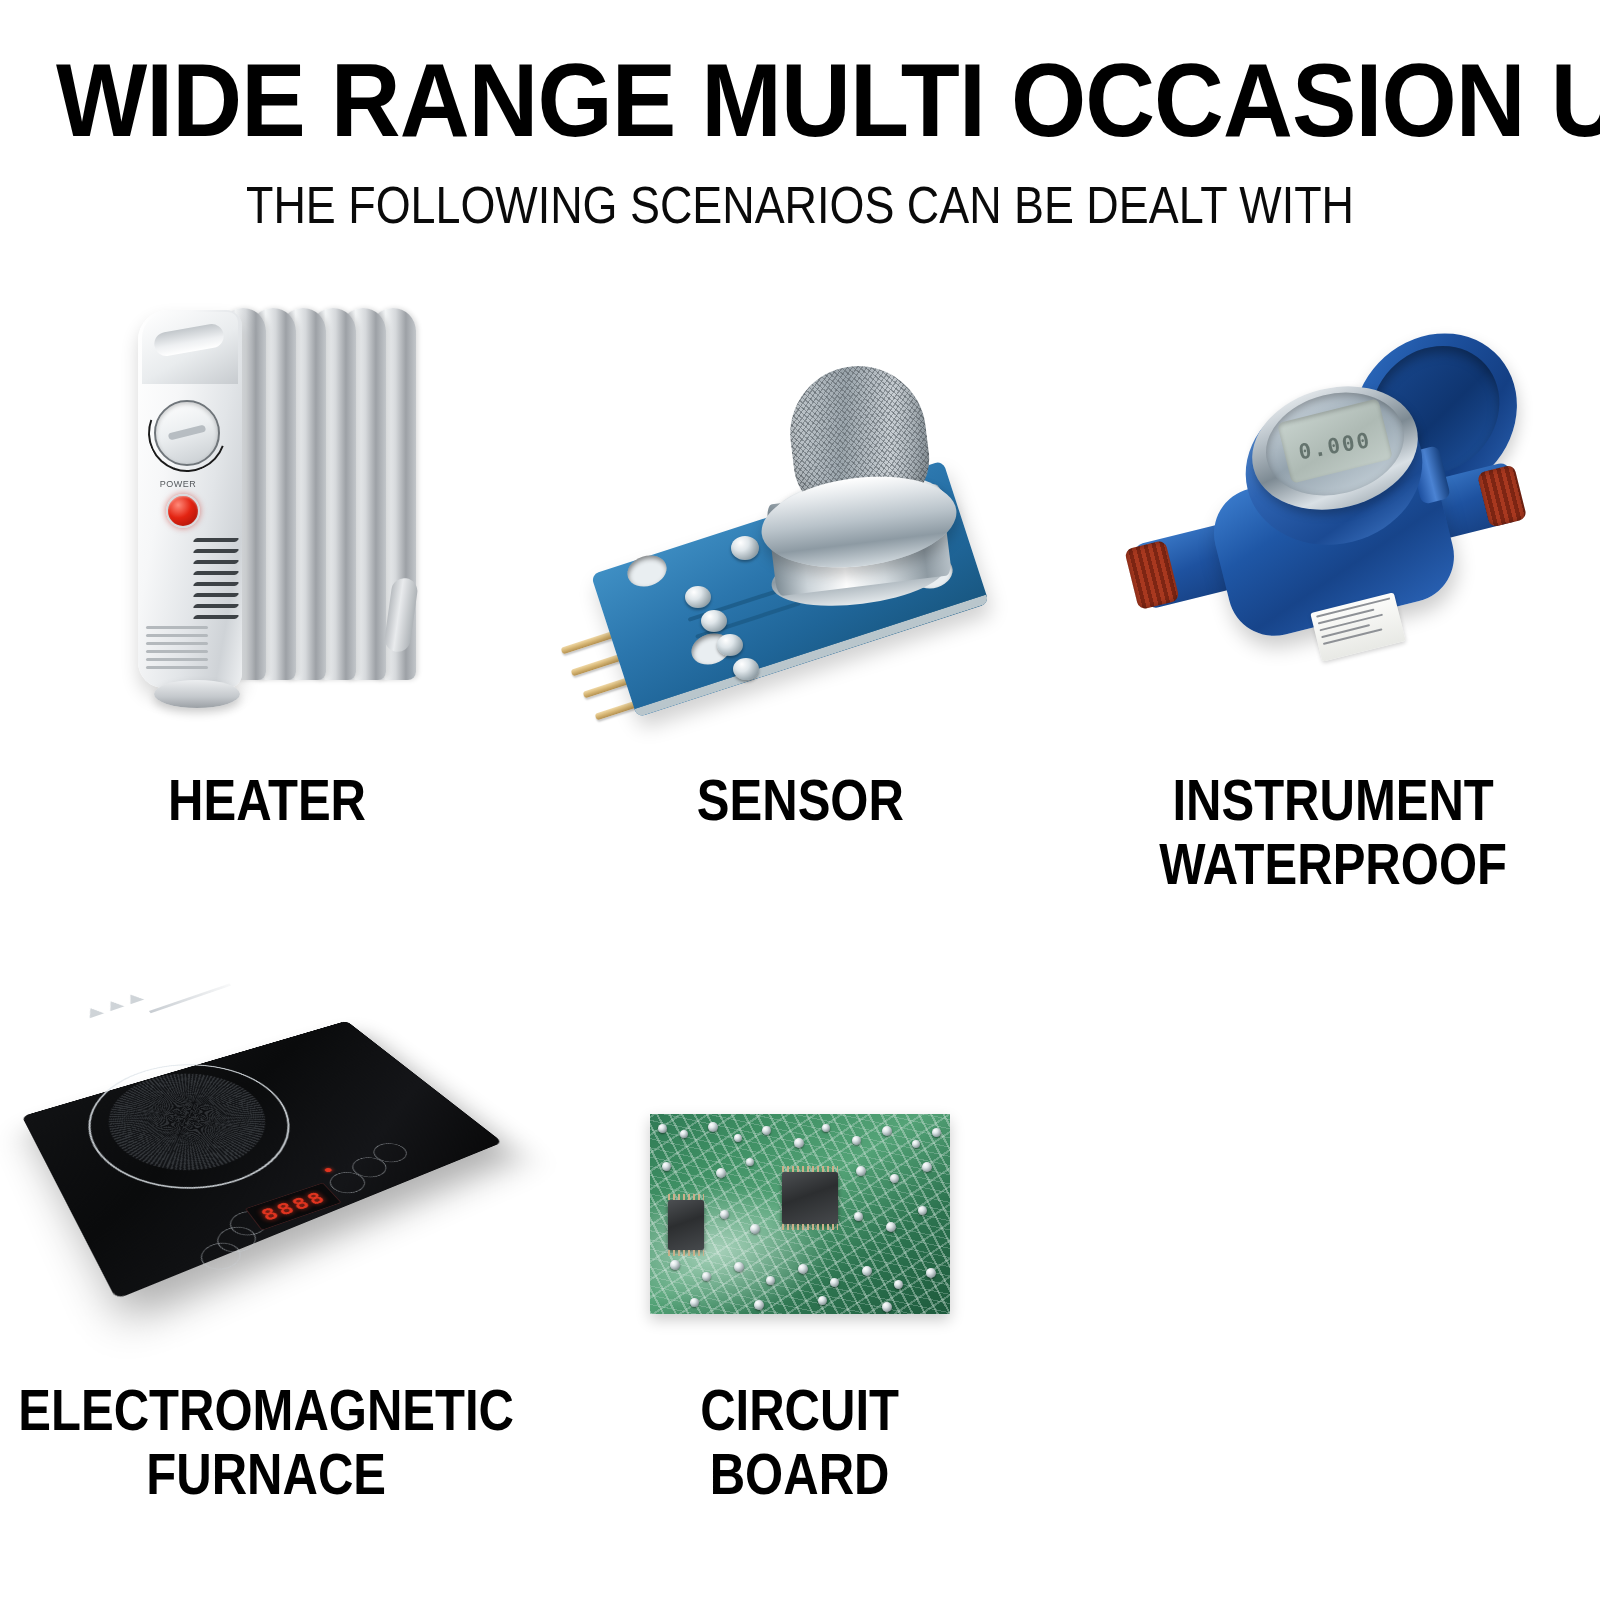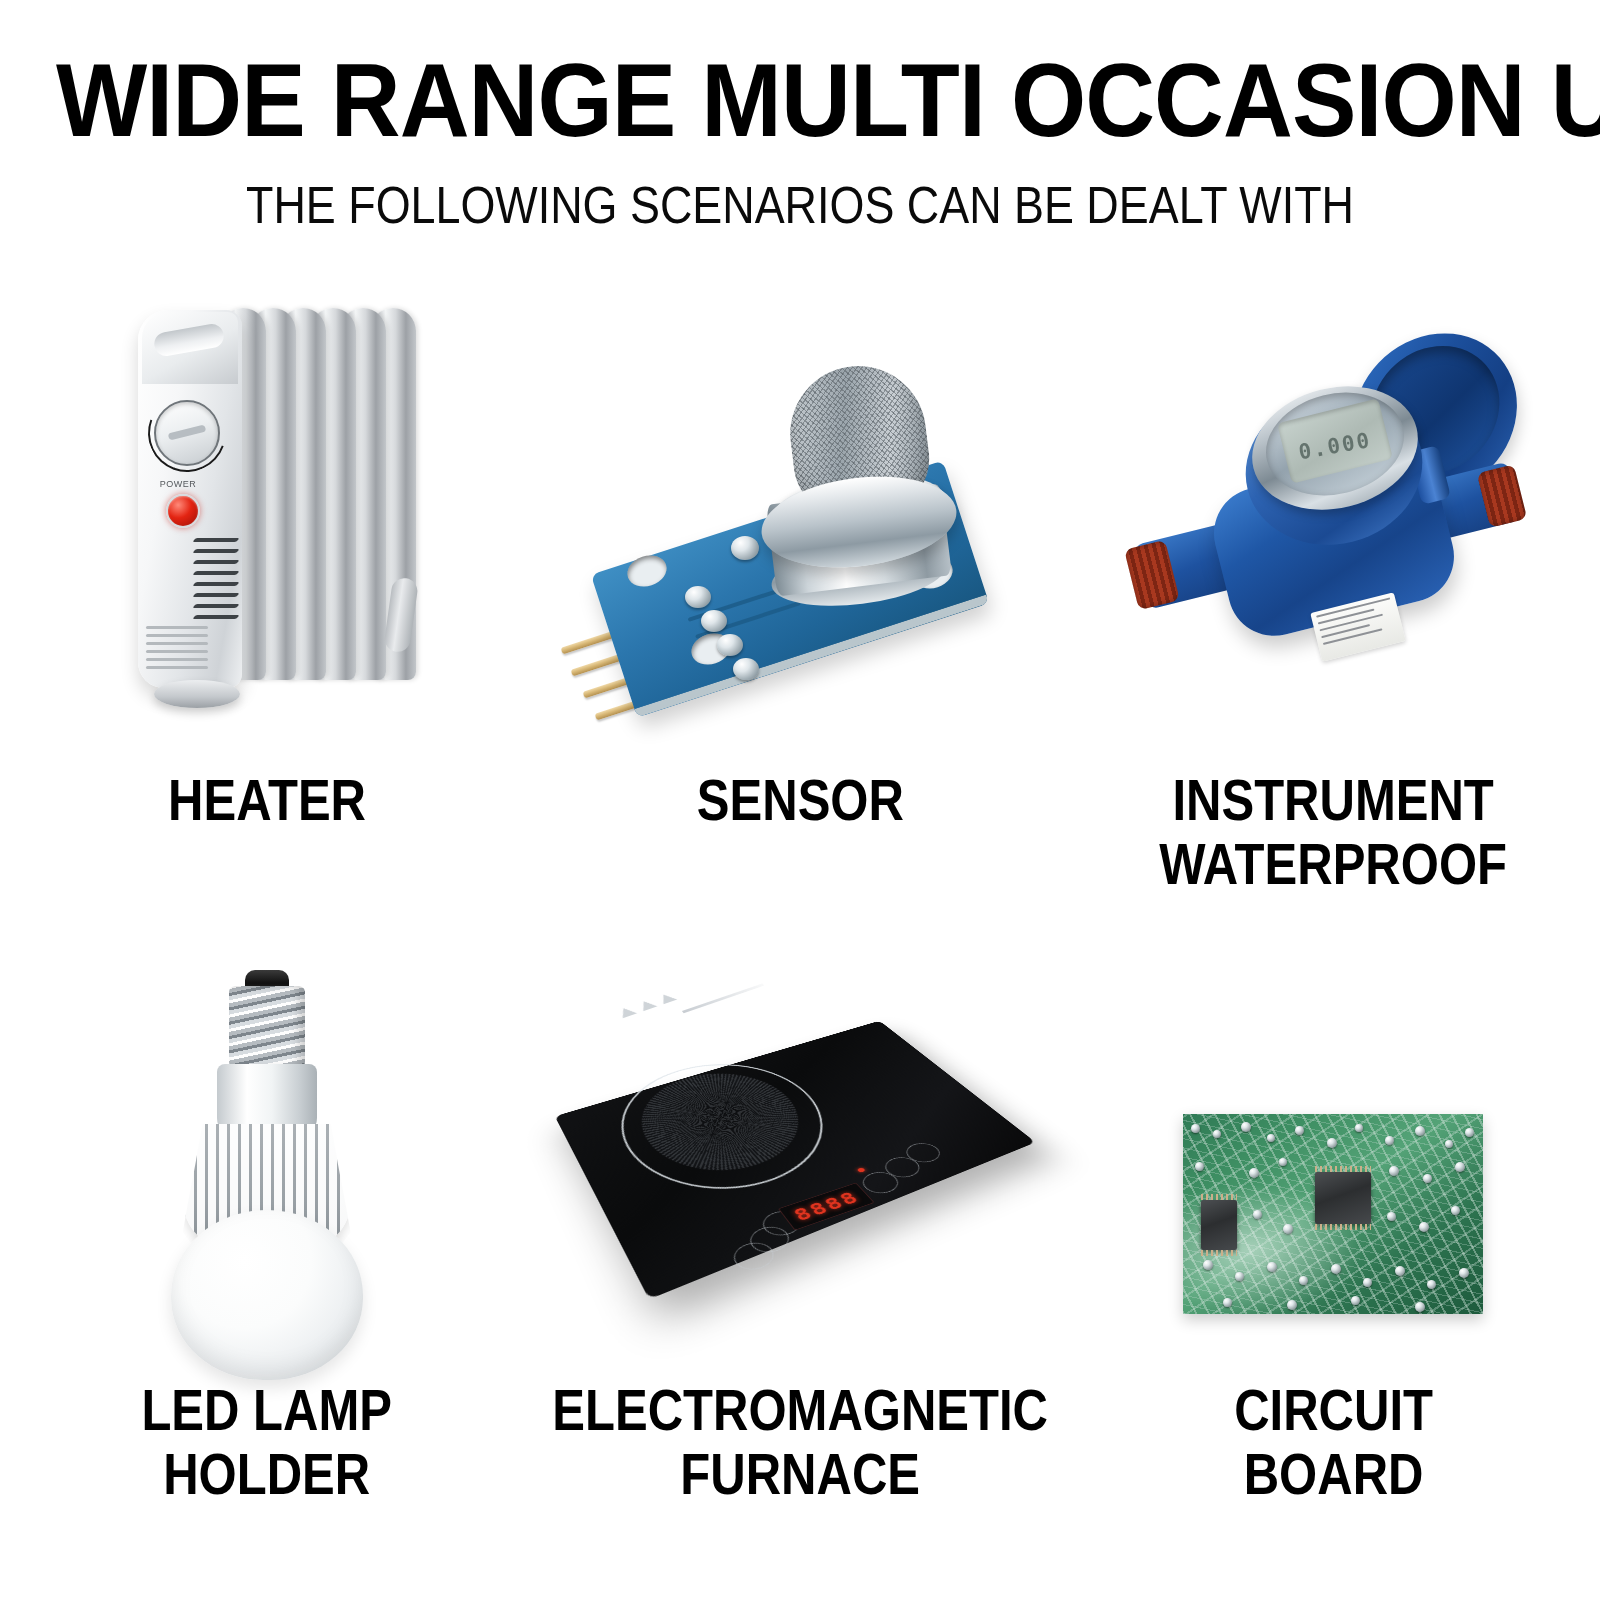--- a/index.html
+++ b/index.html
@@ -550,33 +550,20 @@
           </div>
         </div>
         <div class="caption">INSTRUMENT
 WATERPROOF</div>
       </div>
 
     </div>
 
     <div class="row r2">
 
-      <div class="cell">
-        <div class="stage">
-          <div class="bulb">
-            <div class="tip"></div>
-            <div class="screw"></div>
-            <div class="neck"></div>
-            <div class="sink"></div>
-            <div class="dome"></div>
-          </div>
-        </div>
-        <div class="caption">LED LAMP
-HOLDER</div>
-      </div>
 
       <div class="cell">
         <div class="stage">
           <div class="cooktop">
             <div class="base"></div>
             <div class="slab"></div>
             <div class="warn">
                 <b></b>
                 <b></b>
                 <b></b>

